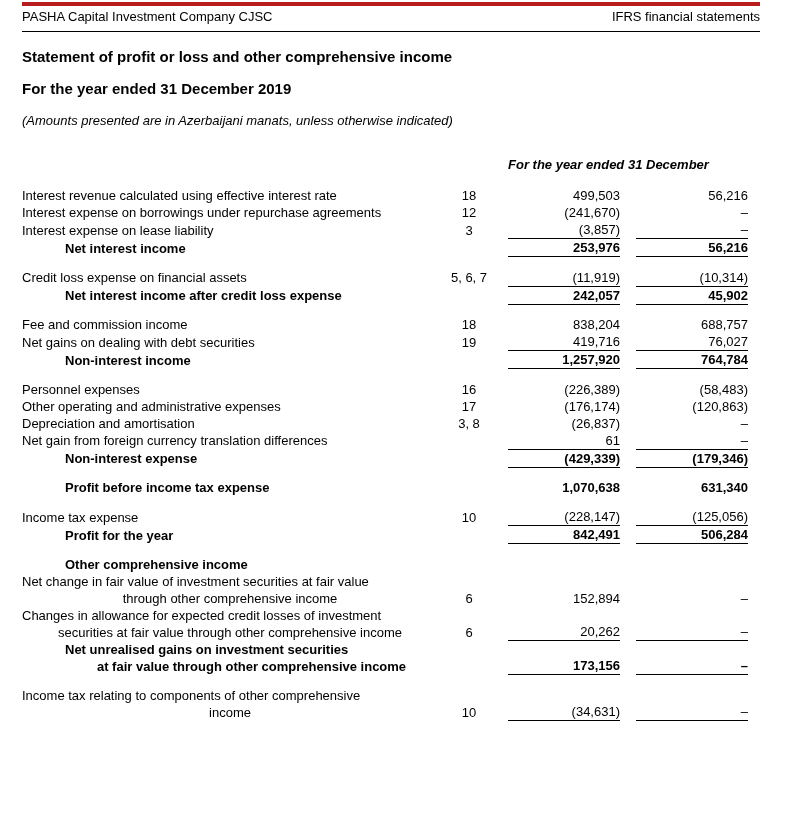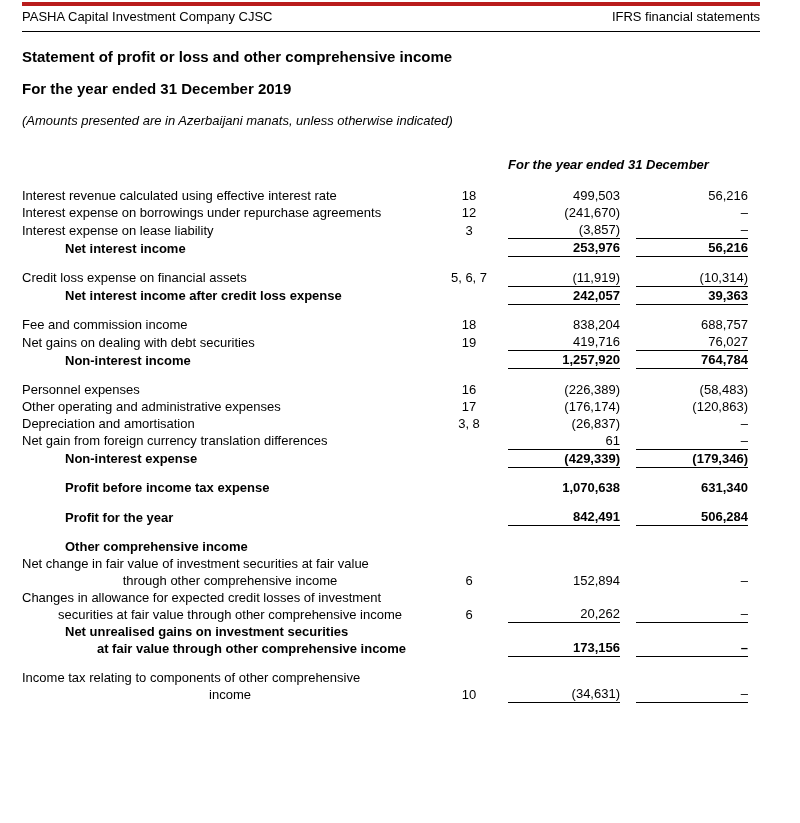--- a/index.html
+++ b/index.html
@@ -117,21 +117,21 @@
         <td class="colgap"></td>
         <td class="val lb">(10,314)</td>
       </tr>
       <tr class="b">
         <td class="desc">
           <div>Net interest income after credit loss expense</div>
         </td>
         <td class="notes"></td>
         <td class="val lb">242,057</td>
         <td class="colgap"></td>
-        <td class="val lb">39,363</td>
+        <td class="val lb">45,902</td>
       </tr>
       <tr class="sp">
         <td colspan="5" style="height: 12px;"></td>
       </tr>
       <tr>
         <td class="desc">
           <div>Fee and commission income</div>
         </td>
         <td class="notes">18</td>
         <td class="val">838,204</td>
@@ -212,20 +212,29 @@
           <div>Profit before income tax expense</div>
         </td>
         <td class="notes"></td>
         <td class="val">1,070,638</td>
         <td class="colgap"></td>
         <td class="val">631,340</td>
       </tr>
       <tr class="sp">
         <td colspan="5" style="height: 12px;"></td>
       </tr>
+      <tr>
+        <td class="desc">
+          <div>Income tax expense</div>
+        </td>
+        <td class="notes">10</td>
+        <td class="val lb">(228,147)</td>
+        <td class="colgap"></td>
+        <td class="val lb">(125,056)</td>
+      </tr>
       <tr class="b">
         <td class="desc">
           <div>Profit for the year</div>
         </td>
         <td class="notes"></td>
         <td class="val lb">842,491</td>
         <td class="colgap"></td>
         <td class="val lb">506,284</td>
       </tr>
       <tr class="sp">

